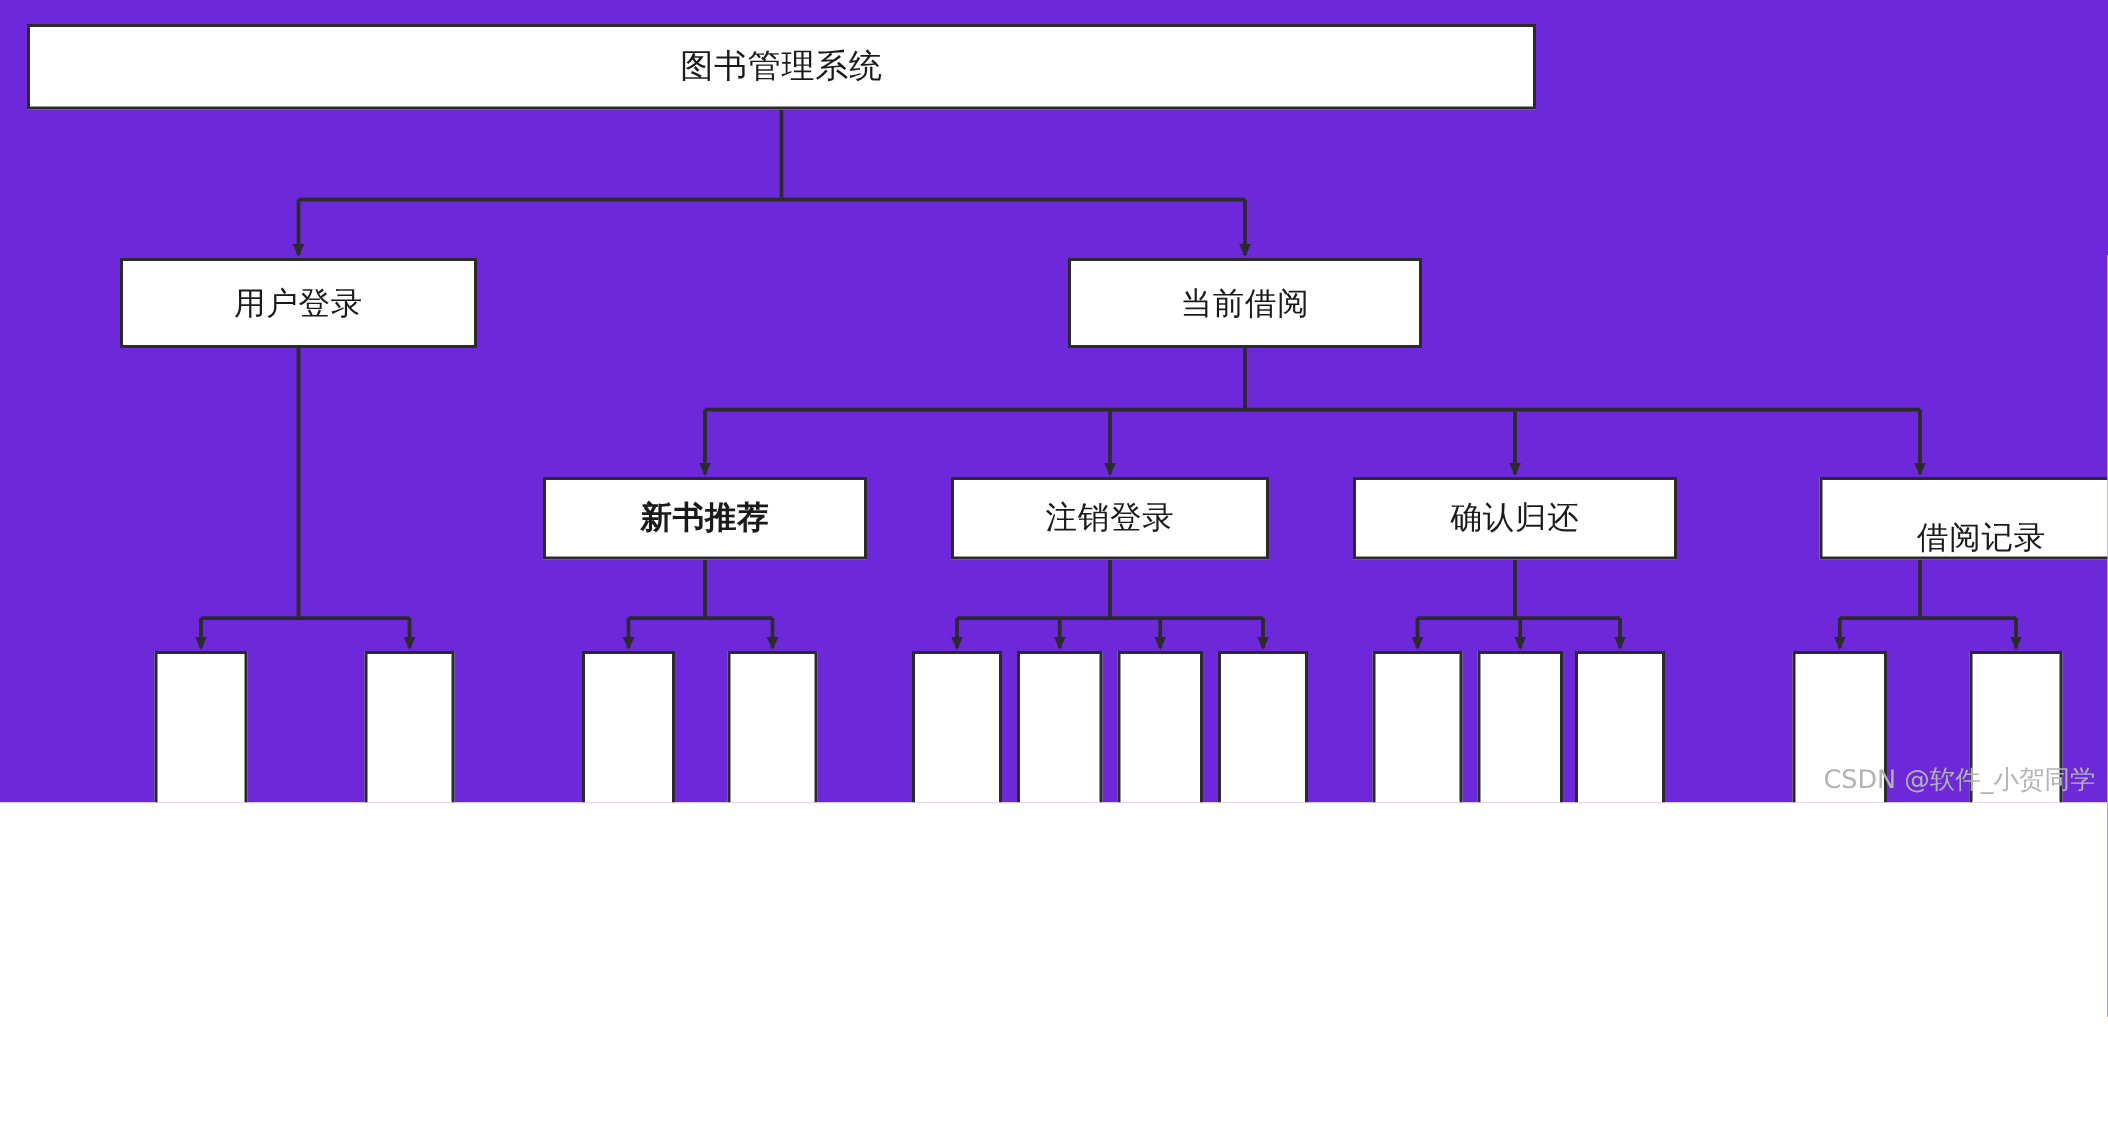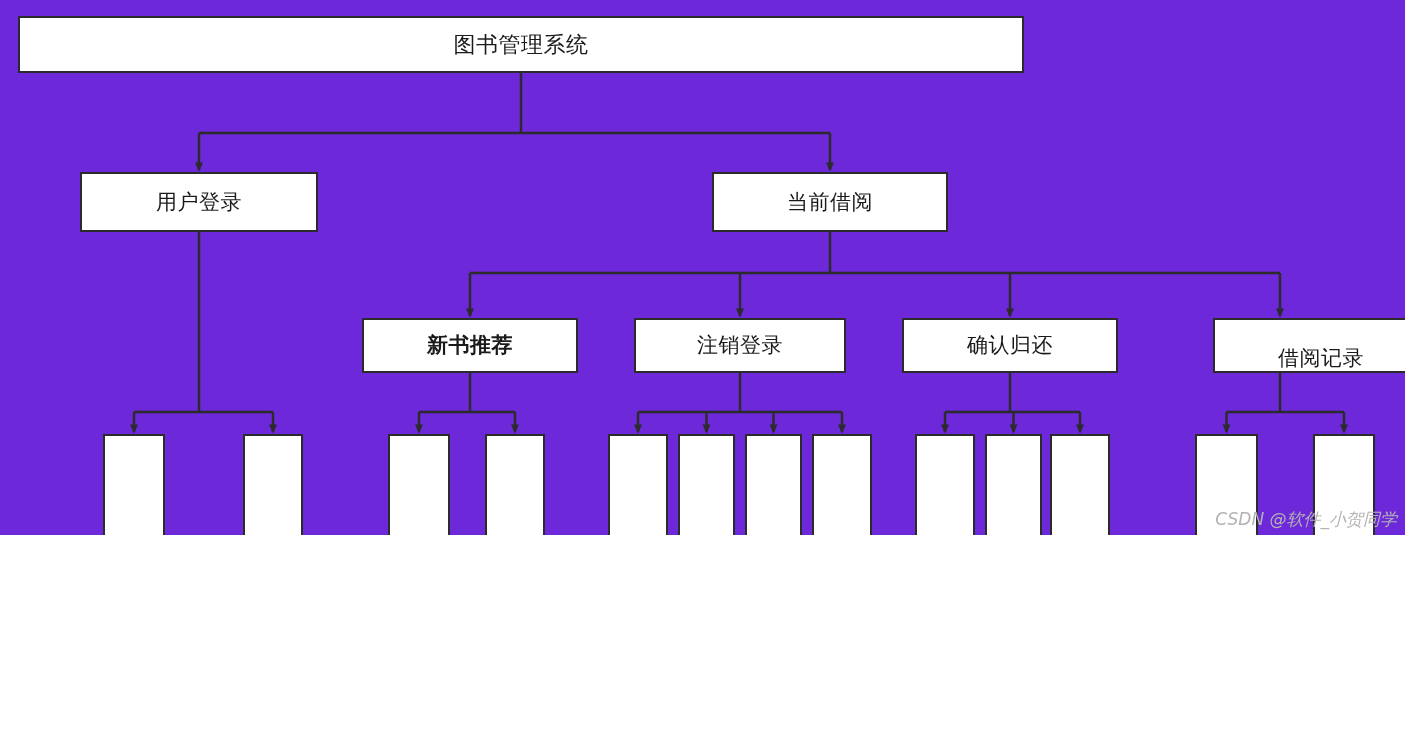--- a/index.html
+++ b/index.html
@@ -61,21 +61,20 @@
   }
   #watermark {
     position: absolute;
     right: 8px;
     bottom: 4px;
     font-size: 17px;
     color: #b3b3b3;
     font-family: "DejaVu Sans", "Liberation Sans", sans-serif;
     white-space: nowrap;
     user-select: none;
-    font-style: italic;
   }
 </style>
 </head>
 <body>
 
 <div id="canvas">
   <svg id="edges" viewBox="0 0 1405 747">
       <defs>
         <marker id="arrowhead" markerWidth="10" markerHeight="10" refX="7.6" refY="4" orient="auto" markerUnits="userSpaceOnUse">
           <path d="M0,0 L9,4 L0,8 z" fill="#2b2b2b"></path>

